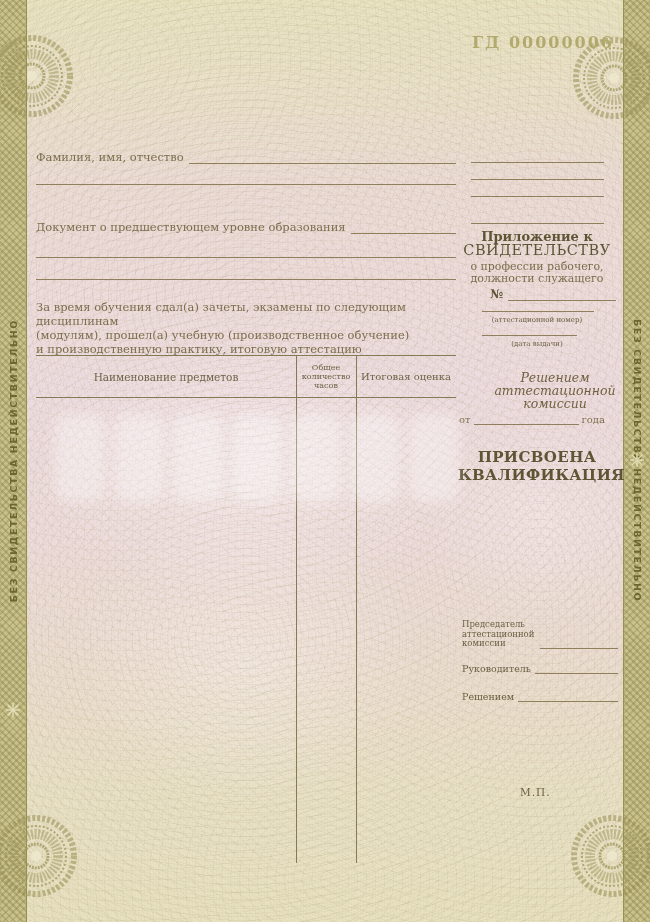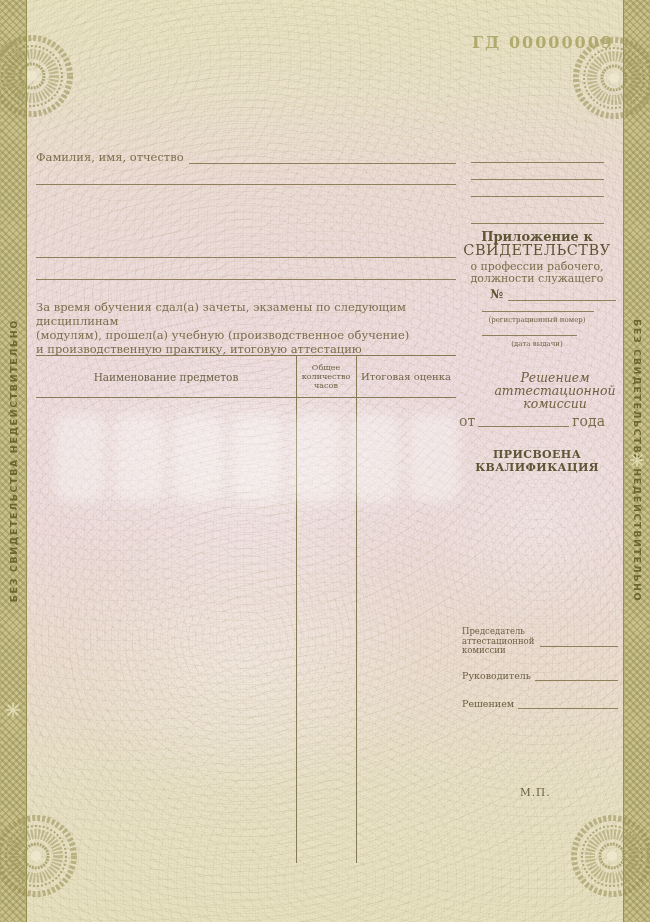--- a/index.html
+++ b/index.html
@@ -69,24 +69,24 @@
   .rline{position:absolute;border-bottom:1px solid #8f7f5d;}
   .rc{position:absolute;left:458px;width:158px;text-align:center;}
   .title1{top:229px;font-size:13px;font-weight:bold;color:#5e5535;}
   .title2{top:242px;font-size:14.5px;font-weight:normal;color:#5e5535;letter-spacing:0.5px;}
   .sub1{top:260px;font-size:11px;}
   .sub2{top:272px;font-size:11px;}
   .numrow{position:absolute;left:490px;top:286px;width:126px;display:flex;align-items:flex-end;font-size:12px;font-weight:bold;color:#5e5535;}
   .numrow .fline{height:14px;}
   .cap{position:absolute;left:458px;width:158px;text-align:center;font-size:7px;color:#6e6146;}
   .ital{position:absolute;left:476px;width:158px;text-align:center;font-style:italic;font-size:12.5px;line-height:13px;color:#70603f;}
-  .otrow{position:absolute;left:459px;top:413px;width:146px;display:flex;align-items:center;font-size:14px;}
+  .otrow{position:absolute;left:459px;top:413px;width:146px;display:flex;align-items:center;font-size:10px;}
   .otrow .fline{height:11px;margin:0 3px;}
-  .qual{top:448px;font-size:11px;font-weight:bold;color:#5e5535;letter-spacing:0.4px;}
-  .sigrow{position:absolute;left:462px;width:156px;display:flex;align-items:center;font-size:9.5px;color:#6b5f41;margin-top:7px;}
+  .qual{top:448px;font-size:15px;font-weight:bold;color:#5e5535;letter-spacing:0.4px;}
+  .sigrow{position:absolute;left:462px;width:156px;display:flex;align-items:flex-end;font-size:9.5px;color:#6b5f41;}
   .sigrow .slabel{padding-right:4px;}
   .sigrow .fline{height:11px;}
   .chair{font-size:8.5px;line-height:9.5px;}
   .chair .slabel{width:74px;}
   .seal{position:absolute;left:520px;top:786px;font-size:10.5px;color:#6b5f41;letter-spacing:1px;}
   
   .watermark{position:absolute;left:55px;top:414px;width:404px;height:88px;display:flex;gap:9px;opacity:0.55;pointer-events:none;}
   .watermark span{flex:1;background:rgba(255,255,255,0.62);border-radius:14px;filter:blur(6px);}
 </style>
 </head>
@@ -147,27 +147,31 @@
   <svg class="rosette" style="left:570px;top:814px" width="84" height="84" viewBox="0 0 84 84">
       <g fill="none" stroke="#968e52">
         <circle cx="42" cy="42" r="38" stroke-width="6" stroke-dasharray="3 2" opacity="0.65"></circle>
         <circle cx="42" cy="42" r="30" stroke-width="2" stroke-dasharray="2 2" opacity="0.8"></circle>
         <circle cx="42" cy="42" r="22" stroke-width="10" stroke-dasharray="2 1.5" opacity="0.55"></circle>
         <circle cx="42" cy="42" r="12" stroke-width="3" stroke-dasharray="2 1" opacity="0.8"></circle>
         <circle cx="42" cy="42" r="5" fill="#efe9cf" stroke="none"></circle>
       </g>
     </svg>
 
-  <div class="serial">ГД 00000009</div>
+  <div class="serial">ГД 00000006</div>
 
   <div class="frow" style="top:150px">
     <span class="flabel">Фамилия, имя, отчество</span>
     <span class="fline"></span>
   </div>
   <div class="hline" style="top:184px"></div>
+  <div class="frow" style="top:220px">
+    <span class="flabel">Документ о предшествующем уровне образования</span>
+    <span class="fline"></span>
+  </div>
   <div class="hline" style="top:257px"></div>
   <div class="hline" style="top:279px"></div>
 
   <div class="para">
     <div>За время обучения сдал(а) зачеты, экзамены по следующим дисциплинам</div>
     <div>(модулям), прошел(а) учебную (производственное обучение)</div>
     <div>и производственную практику, итоговую аттестацию</div>
   </div>
 
   <div class="tbl">
@@ -187,21 +191,21 @@
   <div class="rc title1">Приложение к</div>
   <div class="rc title2">СВИДЕТЕЛЬСТВУ</div>
   <div class="rc sub1">о профессии рабочего,</div>
   <div class="rc sub2">должности служащего</div>
 
   <div class="numrow">
     <span class="flabel">№</span>
     <span class="fline"></span>
   </div>
   <div class="rline" style="left:482px;top:311px;width:112px"></div>
-  <div class="cap" style="top:316px">(регистрационный номер)</div>
+  <div class="cap" style="top:316px">(аттестационной номер)</div>
   <div class="rline" style="left:482px;top:335px;width:95px"></div>
   <div class="cap" style="top:340px">(дата выдачи)</div>
 
   <div class="ital" style="top:371px">Решением</div>
   <div class="ital" style="top:384px">аттестационной</div>
   <div class="ital" style="top:397px">комиссии</div>
 
   <div class="otrow">
     <span>от</span>
     <span class="fline"></span>

